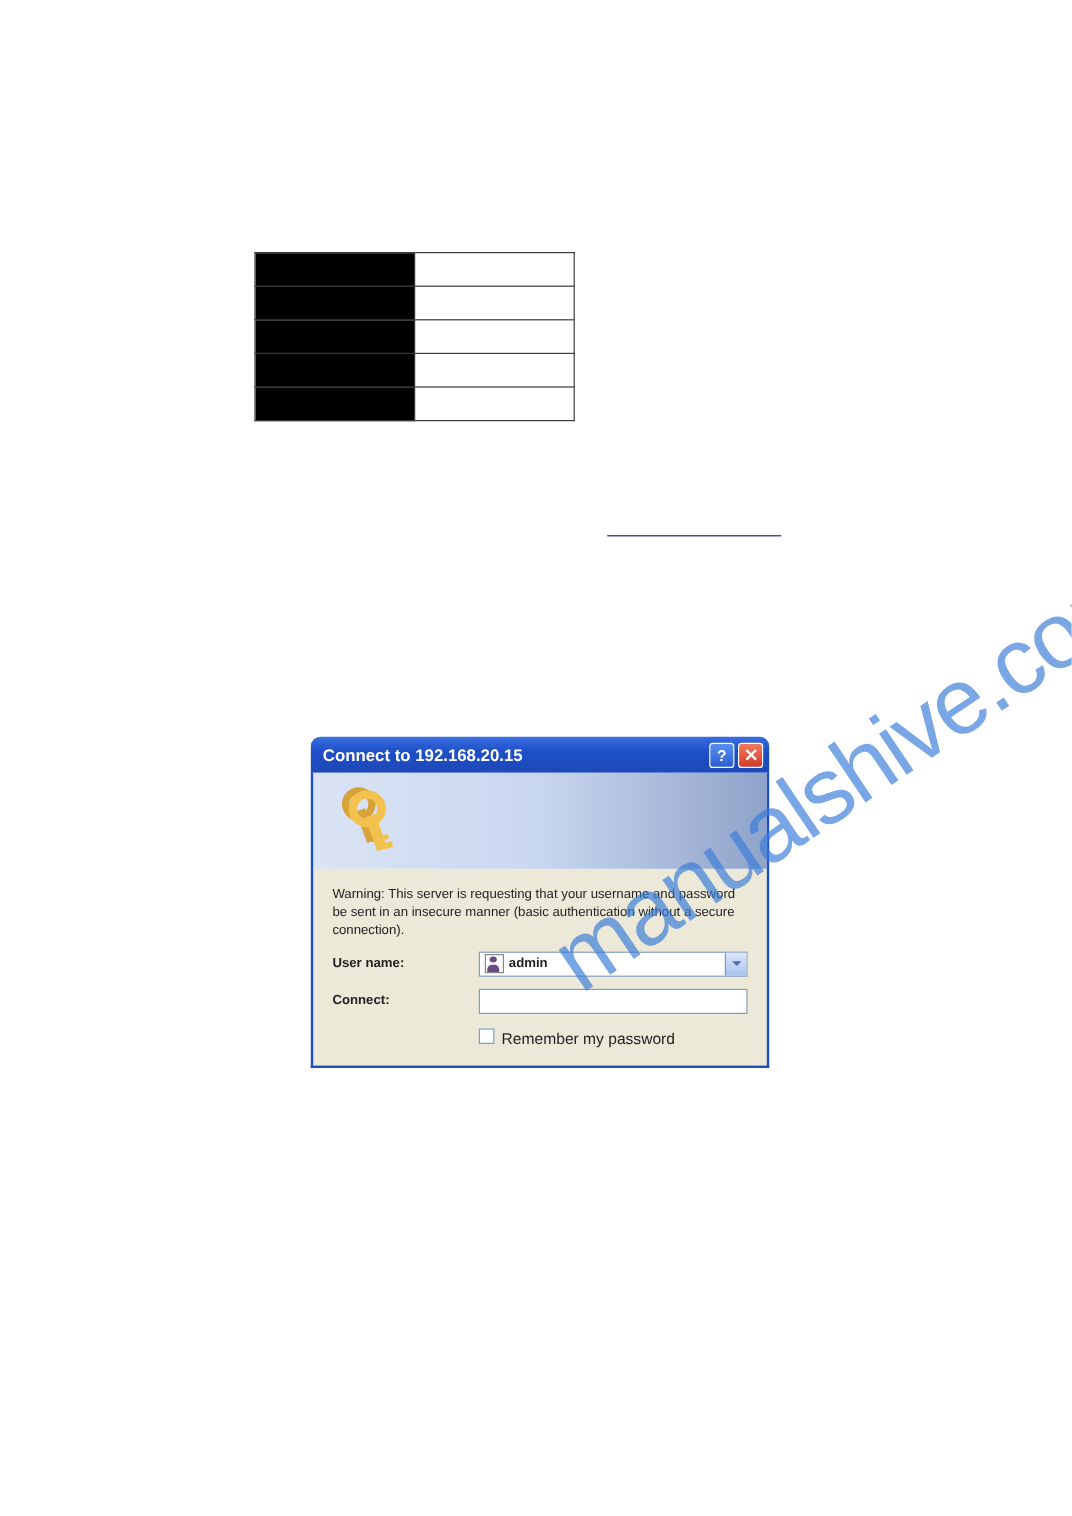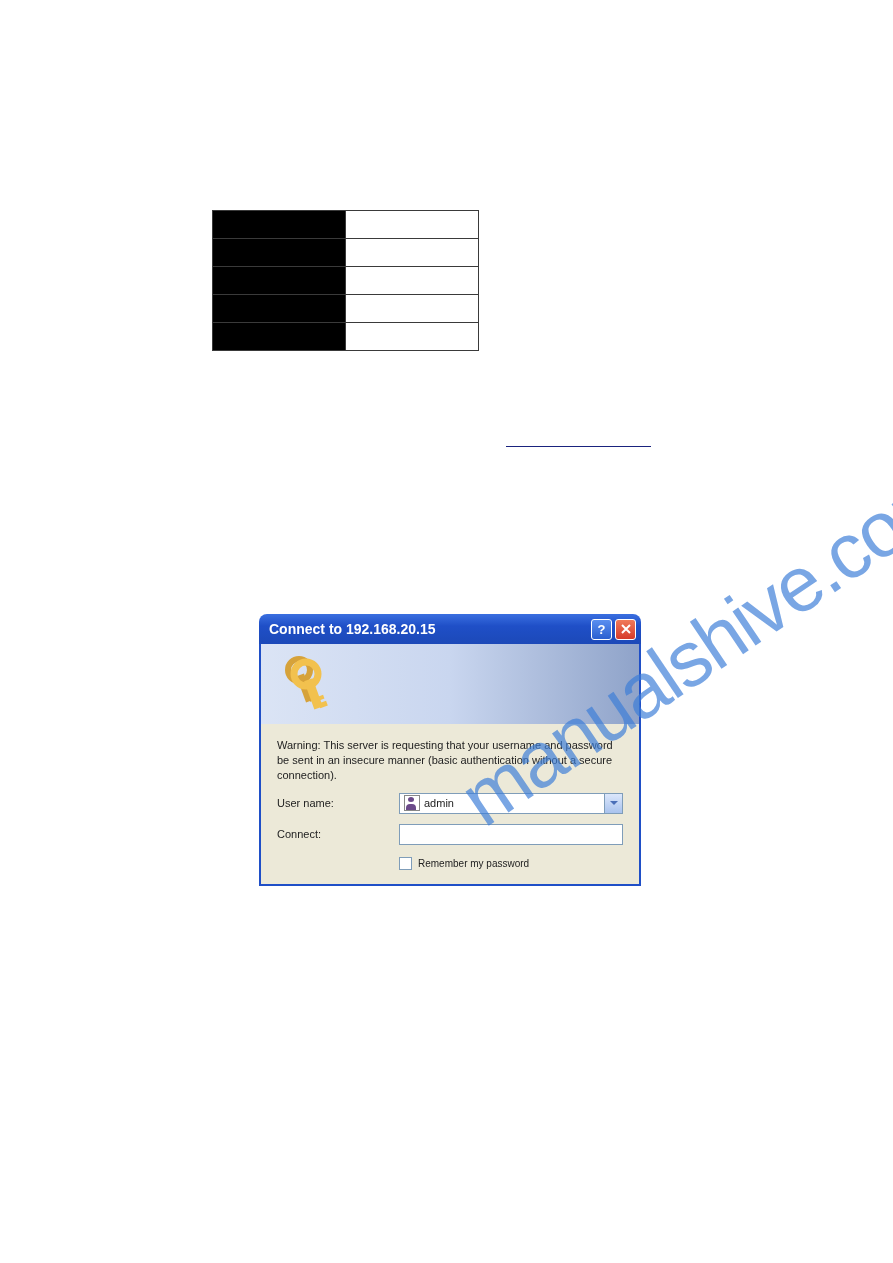--- a/index.html
+++ b/index.html
@@ -136,20 +136,21 @@
     font-size: 11px;
     color: #222;
     line-height: 1.35;
   }
   .xp-body p { margin: 0 0 10px 0; }
 
   .form-row {
     display: flex;
     align-items: center;
     margin-top: 10px;
+    font-weight: bold;
   }
   .form-row label {
     width: 122px;
     font-size: 11px;
   }
   .combo {
     flex: 1;
     height: 21px;
     background: #fff;
     border: 1px solid #7f9db9;
@@ -210,21 +211,21 @@
     height: 21px;
     background: #fff;
     border: 1px solid #7f9db9;
     box-sizing: border-box;
   }
   .check-row {
     display: flex;
     align-items: flex-start;
     margin-top: 12px;
     margin-left: 122px;
-    font-size: 10px;
+    font-size: 13px;
   }
   .check-row .chk {
     width: 13px;
     height: 13px;
     border: 1px solid #7f9db9;
     background: #fff;
     margin-right: 6px;
     box-sizing: border-box;
   }
   .btn-row {

